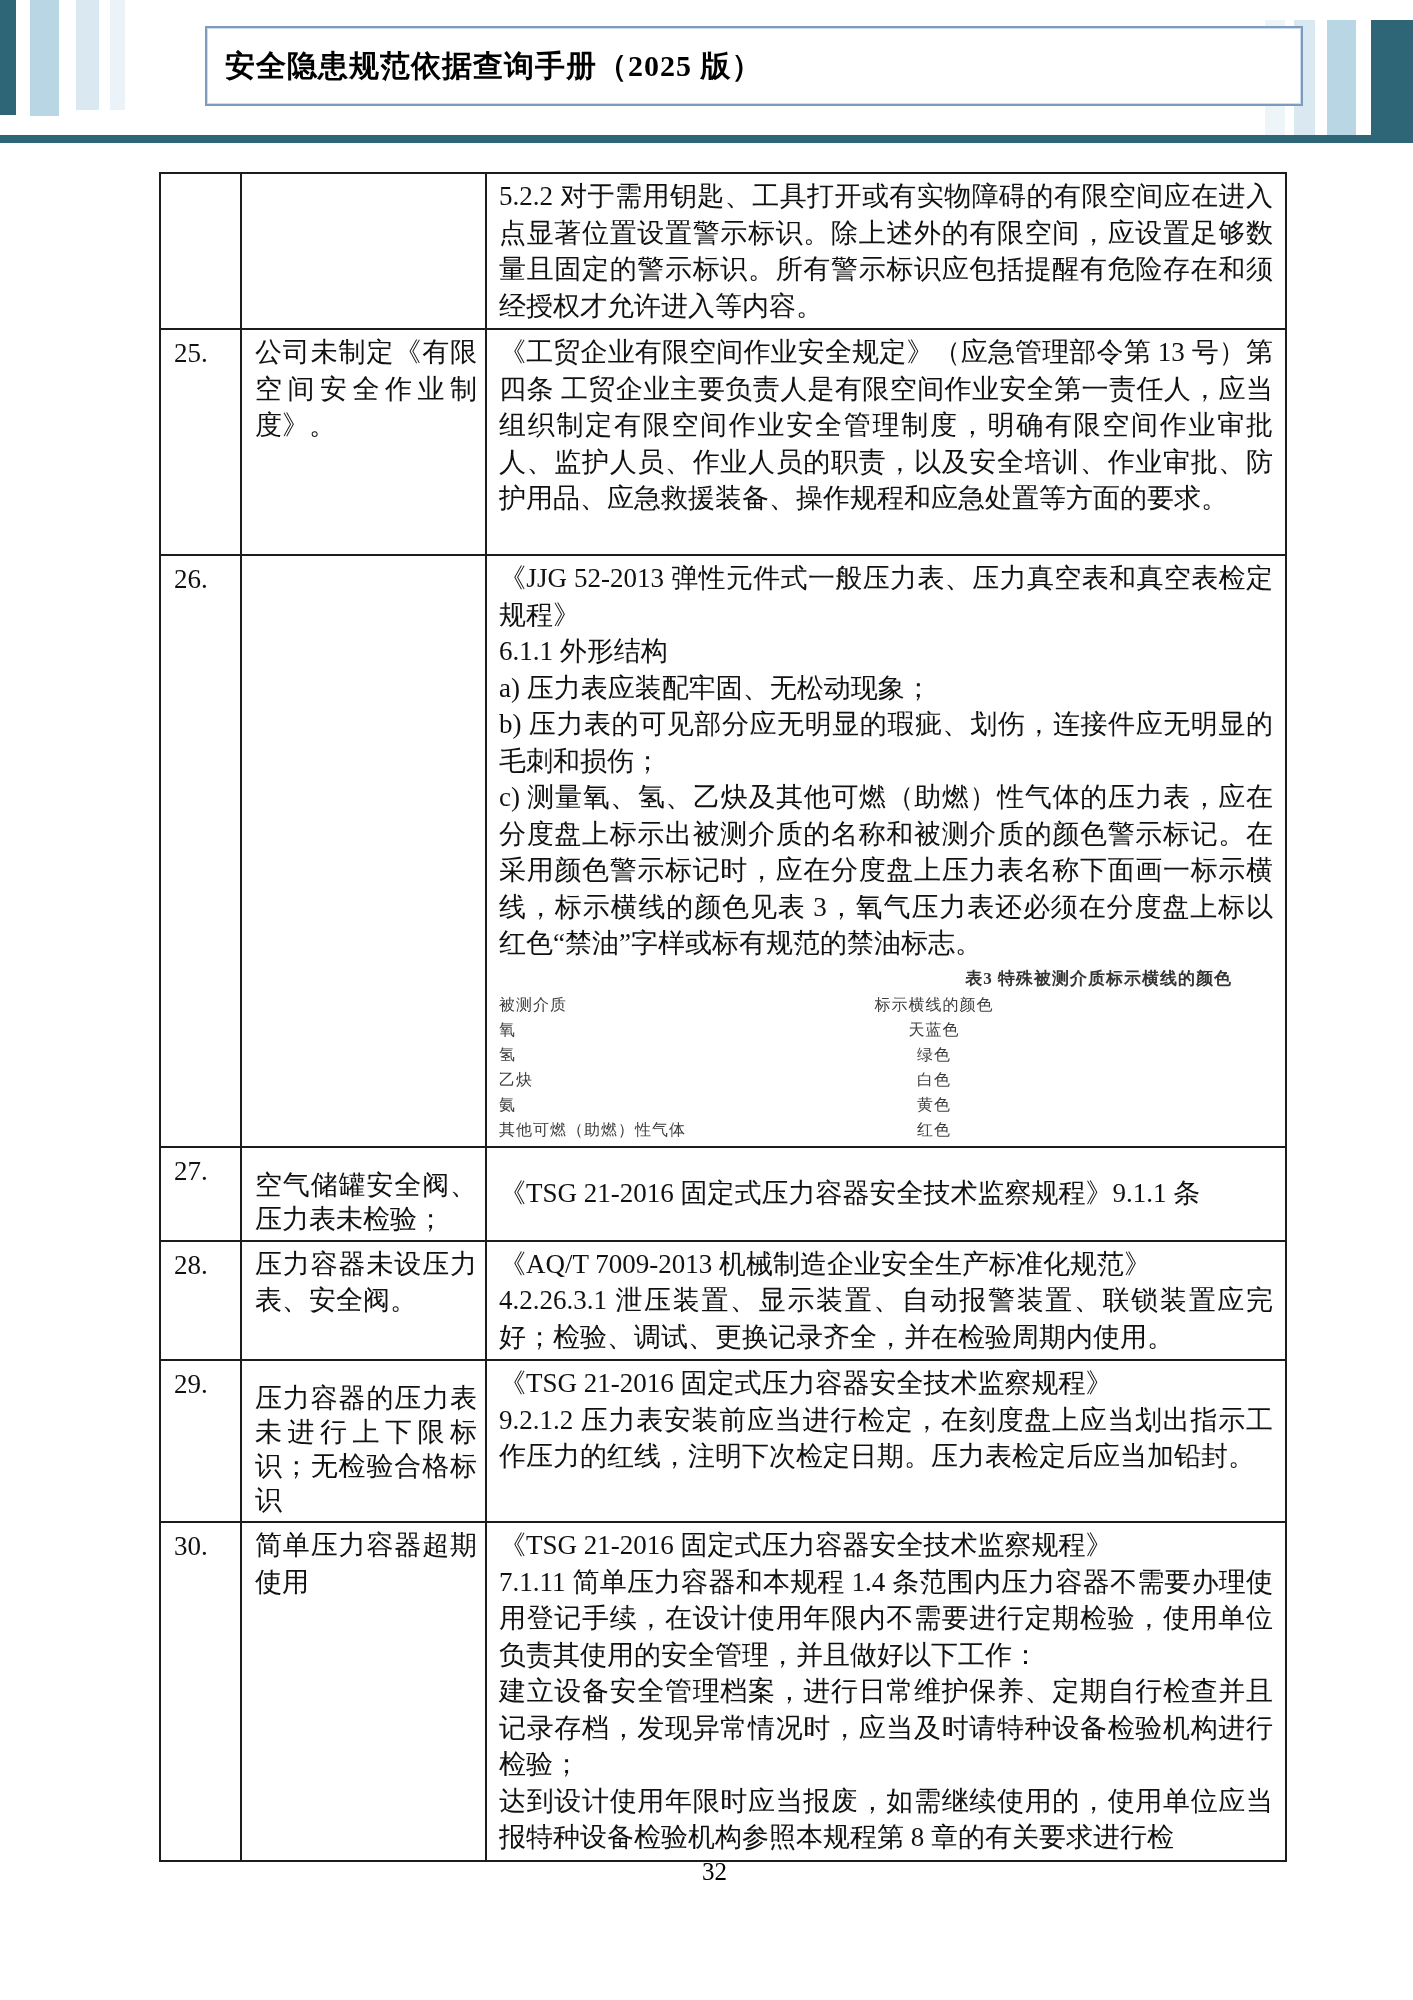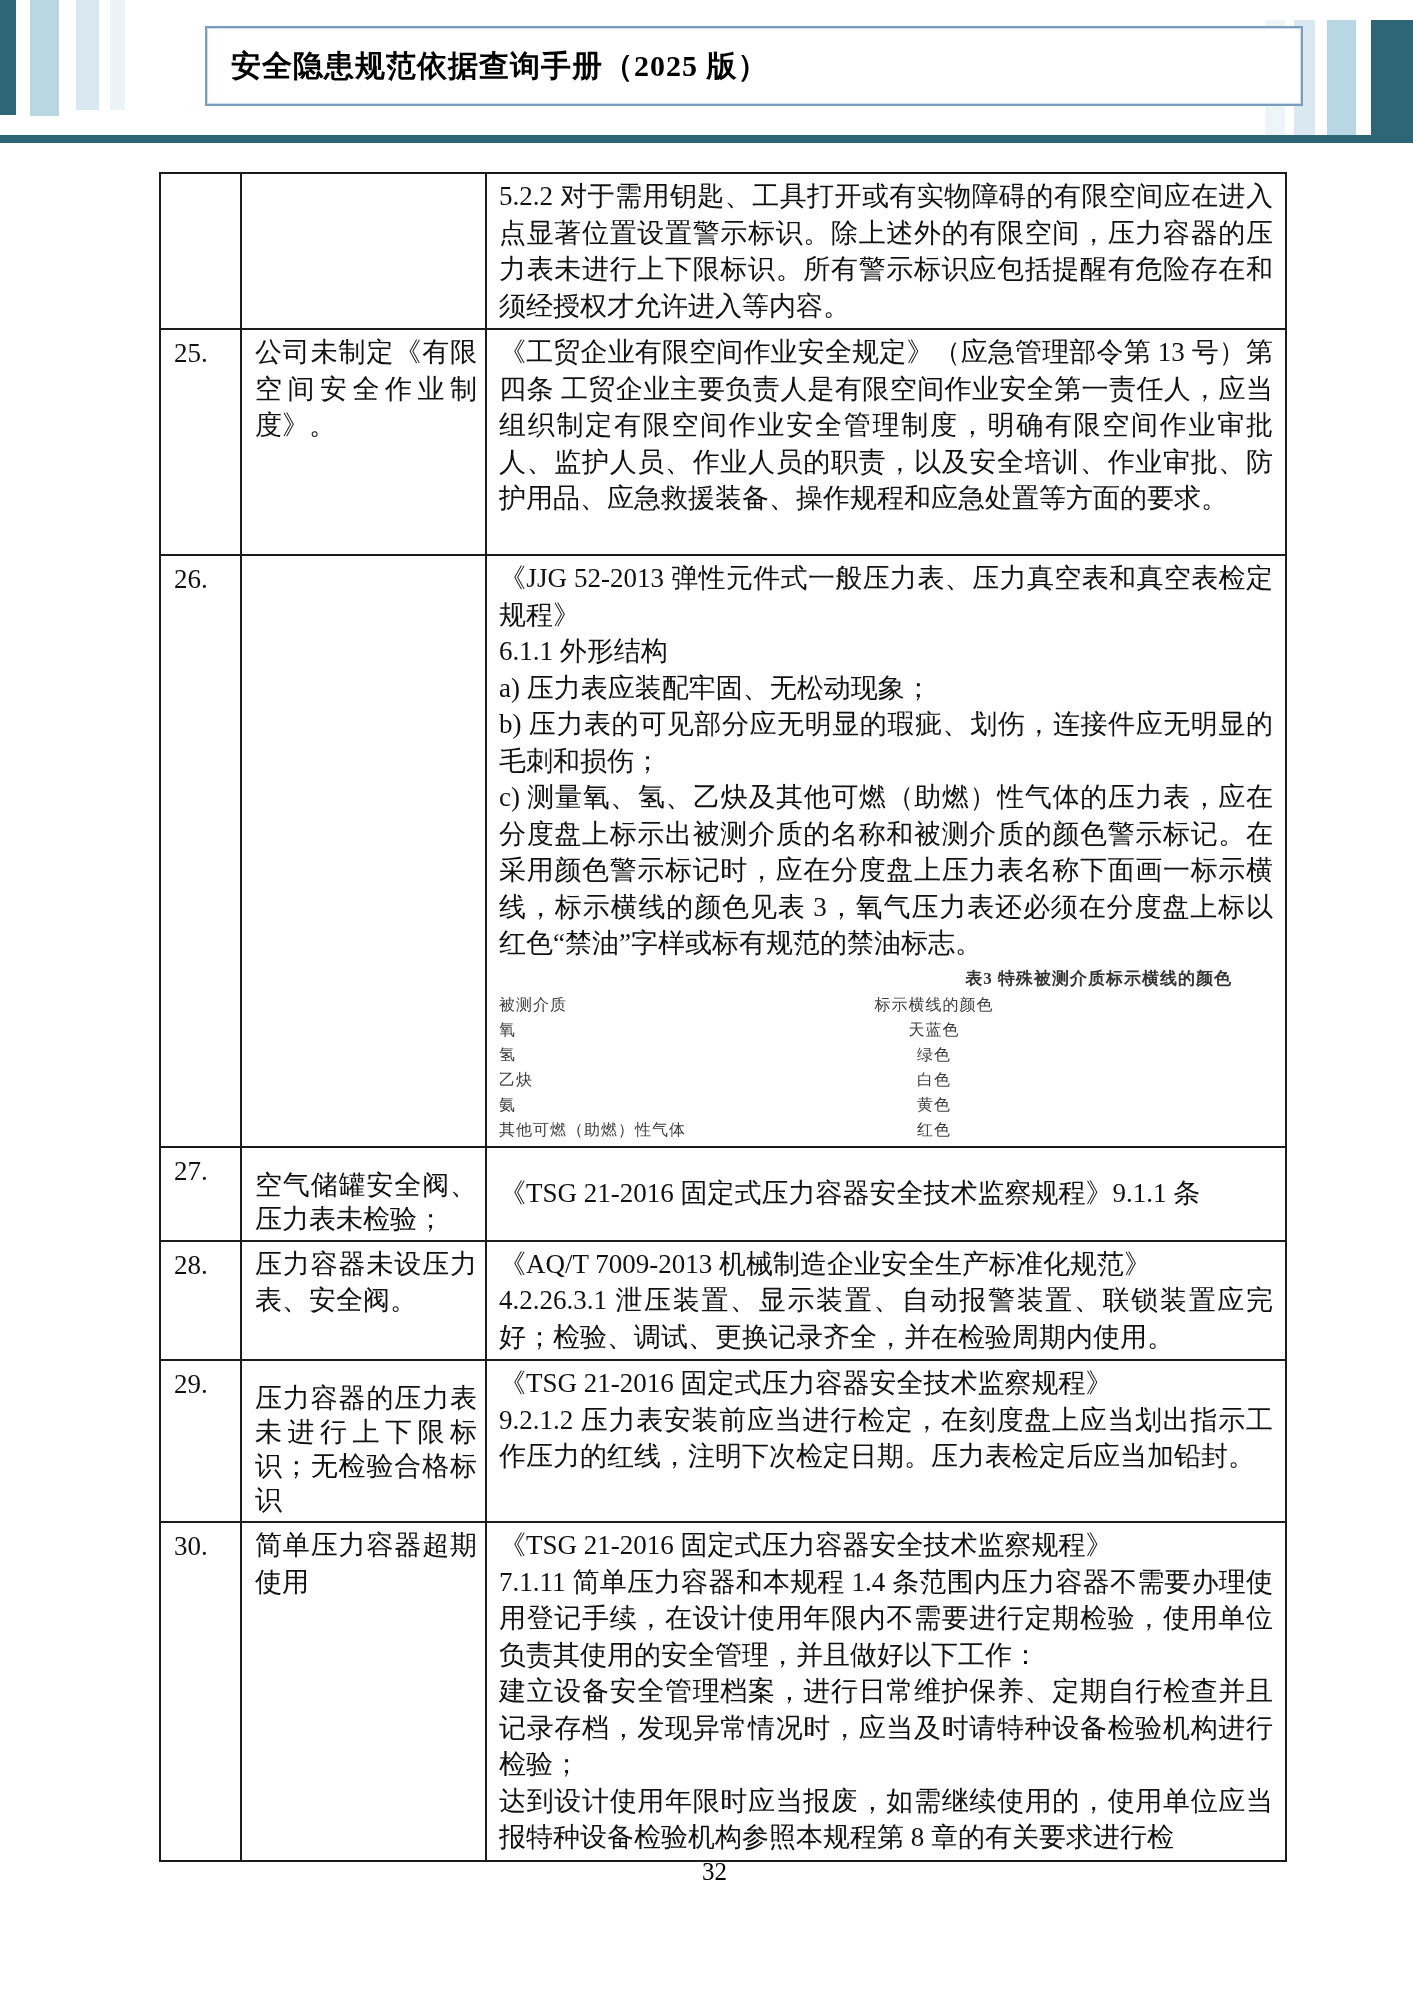--- a/index.html
+++ b/index.html
@@ -10,21 +10,21 @@
   
   .bar{position:absolute;}
   .deco-dark{background:#2e6577;}
   .hbar{position:absolute;left:0;top:135px;width:1413px;height:8px;background:#2e6577;}
   .title-box{
     position:absolute;left:205px;top:26px;width:1098px;height:80px;
     background:#ffffff;border:2px solid #7d9bbd;box-shadow:inset 0 0 0 1px #cddcec;
     display:flex;align-items:center;z-index:5;box-sizing:border-box;
   }
   .title-box .title{
-    padding-left:24px;font-size:30px;font-weight:bold;letter-spacing:1px;color:#000;
+    padding-left:18px;font-size:30px;font-weight:bold;letter-spacing:1px;color:#000;
   }
   
   table.main{
     position:absolute;left:159px;top:172px;border-collapse:collapse;table-layout:fixed;
   }
   table.main td{
     border:2px solid #1c1c1c;vertical-align:top;box-sizing:border-box;
     font-size:27px;line-height:36.5px;overflow:hidden;
   }
   td.c-num{width:81px;padding:5px 10px 2px 13px;}
@@ -79,21 +79,21 @@
       <col style="width:81px">
       <col style="width:245px">
       <col style="width:800px">
     </colgroup>
 
   <tbody>
       <tr class="row-a">
     <td class="c-num"></td>
     <td class="c-haz"></td>
     <td class="c-reg">
-      <p>5.2.2 对于需用钥匙、工具打开或有实物障碍的有限空间应在进入点显著位置设置警示标识。除上述外的有限空间，压力容器的压力表未进行上下限标识。所有警示标识应包括提醒有危险存在和须经授权才允许进入等内容。</p>
+      <p>5.2.2 对于需用钥匙、工具打开或有实物障碍的有限空间应在进入点显著位置设置警示标识。除上述外的有限空间，应设置足够数量且固定的警示标识。所有警示标识应包括提醒有危险存在和须经授权才允许进入等内容。</p>
     </td>
   </tr>
 
   <tr class="row-25">
     <td class="c-num">25.</td>
     <td class="c-haz v-mid">公司未制定《有限空间安全作业制度》。</td>
     <td class="c-reg">
       <p>《工贸企业有限空间作业安全规定》（应急管理部令第 13 号）第四条 工贸企业主要负责人是有限空间作业安全第一责任人，应当组织制定有限空间作业安全管理制度，明确有限空间作业审批人、监护人员、作业人员的职责，以及安全培训、作业审批、防护用品、应急救援装备、操作规程和应急处置等方面的要求。</p>
     </td>
   </tr>

